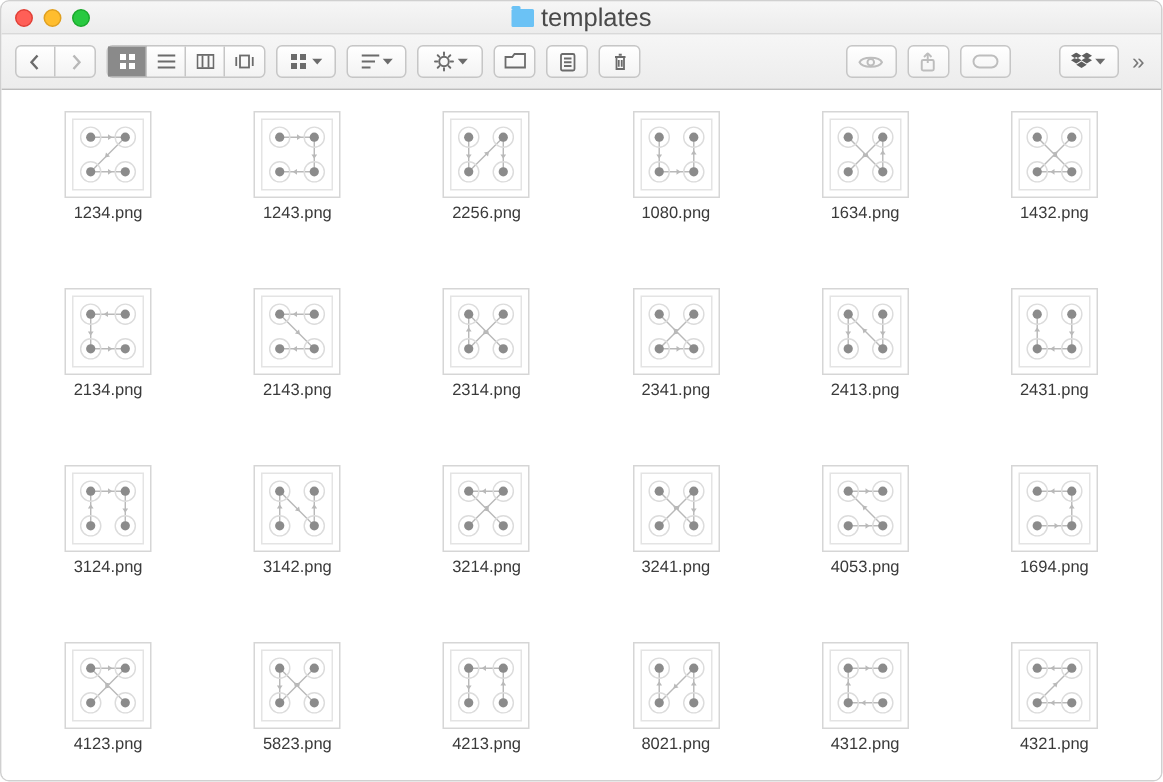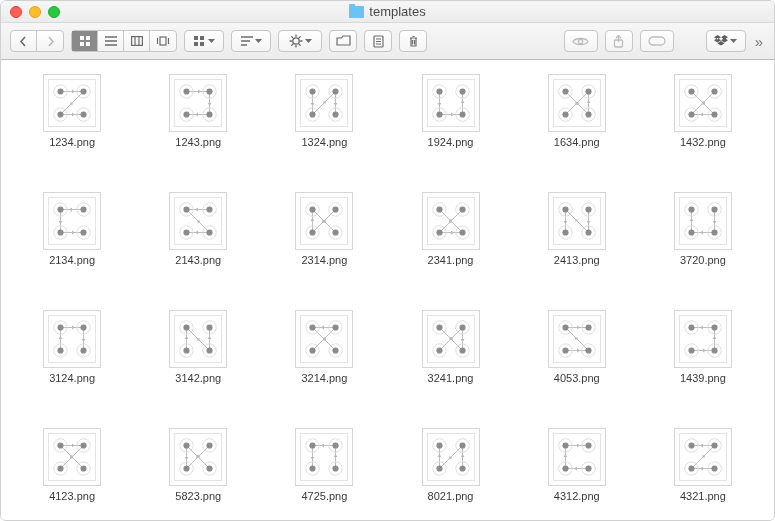--- a/index.html
+++ b/index.html
@@ -29,21 +29,21 @@
 }
 .traffic span {
   width: 12px; height: 12px; border-radius: 50%;
   display: inline-block;
 }
 .t-close { background: #ff5f57; border: .5px solid #e14138; }
 .t-min   { background: #ffbd2e; border: .5px solid #e0a020; }
 .t-max   { background: #28c940; border: .5px solid #1ba92c; }
 .title {
   position: absolute; left: 0; right: 0;
-  text-align: center; font-size: 13px; color: #4a4a4a;
+  text-align: center; font-size: 17px; color: #4a4a4a;
   display: flex; justify-content: center; align-items: center; gap: 5px;
   pointer-events: none;
 }
 .folder-glyph {
   width: 15px; height: 12px; background: #6bc2f5;
   border-radius: 1px; position: relative;
 }
 .folder-glyph:before {
   content: ""; position: absolute; top: -2px; left: 0;
   width: 6px; height: 2px; background: #6bc2f5; border-radius: 1px 1px 0 0;
@@ -323,21 +323,21 @@
             <circle cx="13" cy="13" r="7" fill="none" stroke="#dcdcdc" stroke-width="1"></circle>
             <circle cx="13" cy="13" r="3.2" fill="#8b8b8b"></circle>
             <circle cx="37" cy="13" r="7" fill="none" stroke="#dcdcdc" stroke-width="1"></circle>
             <circle cx="37" cy="13" r="3.2" fill="#8b8b8b"></circle>
             <circle cx="13" cy="37" r="7" fill="none" stroke="#dcdcdc" stroke-width="1"></circle>
             <circle cx="13" cy="37" r="3.2" fill="#8b8b8b"></circle>
             <circle cx="37" cy="37" r="7" fill="none" stroke="#dcdcdc" stroke-width="1"></circle>
             <circle cx="37" cy="37" r="3.2" fill="#8b8b8b"></circle>
           </svg>
     </div>
-    <div class="fname">1324.png</div>
+    <div class="fname">2256.png</div>
       </div>
       <div class="item">
     <div class="thumb">
       <div class="inner"></div>
       <svg viewBox="0 0 50 50">
             <line x1="13" y1="13" x2="13" y2="37" stroke="#b9b9b9" stroke-width="1"></line>
             <line x1="13" y1="37" x2="37" y2="37" stroke="#b9b9b9" stroke-width="1"></line>
             <line x1="37" y1="37" x2="37" y2="13" stroke="#b9b9b9" stroke-width="1"></line>
             <path d="M0 -2 L3 0 L0 2 Z" fill="#b9b9b9" transform="translate(13 25) rotate(90)"></path>
             <path d="M0 -2 L3 0 L0 2 Z" fill="#b9b9b9" transform="translate(25 37) rotate(0)"></path>
@@ -345,21 +345,21 @@
             <circle cx="13" cy="13" r="7" fill="none" stroke="#dcdcdc" stroke-width="1"></circle>
             <circle cx="13" cy="13" r="3.2" fill="#8b8b8b"></circle>
             <circle cx="37" cy="13" r="7" fill="none" stroke="#dcdcdc" stroke-width="1"></circle>
             <circle cx="37" cy="13" r="3.2" fill="#8b8b8b"></circle>
             <circle cx="13" cy="37" r="7" fill="none" stroke="#dcdcdc" stroke-width="1"></circle>
             <circle cx="13" cy="37" r="3.2" fill="#8b8b8b"></circle>
             <circle cx="37" cy="37" r="7" fill="none" stroke="#dcdcdc" stroke-width="1"></circle>
             <circle cx="37" cy="37" r="3.2" fill="#8b8b8b"></circle>
           </svg>
     </div>
-    <div class="fname">1924.png</div>
+    <div class="fname">1080.png</div>
       </div>
       <div class="item">
     <div class="thumb">
       <div class="inner"></div>
       <svg viewBox="0 0 50 50">
             <line x1="13" y1="13" x2="37" y2="37" stroke="#b9b9b9" stroke-width="1"></line>
             <line x1="37" y1="37" x2="37" y2="13" stroke="#b9b9b9" stroke-width="1"></line>
             <line x1="37" y1="13" x2="13" y2="37" stroke="#b9b9b9" stroke-width="1"></line>
             <path d="M0 -2 L3 0 L0 2 Z" fill="#b9b9b9" transform="translate(25 25) rotate(45)"></path>
             <path d="M0 -2 L3 0 L0 2 Z" fill="#b9b9b9" transform="translate(37 25) rotate(-90)"></path>
@@ -521,21 +521,21 @@
             <circle cx="13" cy="13" r="7" fill="none" stroke="#dcdcdc" stroke-width="1"></circle>
             <circle cx="13" cy="13" r="3.2" fill="#8b8b8b"></circle>
             <circle cx="37" cy="13" r="7" fill="none" stroke="#dcdcdc" stroke-width="1"></circle>
             <circle cx="37" cy="13" r="3.2" fill="#8b8b8b"></circle>
             <circle cx="13" cy="37" r="7" fill="none" stroke="#dcdcdc" stroke-width="1"></circle>
             <circle cx="13" cy="37" r="3.2" fill="#8b8b8b"></circle>
             <circle cx="37" cy="37" r="7" fill="none" stroke="#dcdcdc" stroke-width="1"></circle>
             <circle cx="37" cy="37" r="3.2" fill="#8b8b8b"></circle>
           </svg>
     </div>
-    <div class="fname">3720.png</div>
+    <div class="fname">2431.png</div>
       </div>
       <div class="item">
     <div class="thumb">
       <div class="inner"></div>
       <svg viewBox="0 0 50 50">
             <line x1="13" y1="37" x2="13" y2="13" stroke="#b9b9b9" stroke-width="1"></line>
             <line x1="13" y1="13" x2="37" y2="13" stroke="#b9b9b9" stroke-width="1"></line>
             <line x1="37" y1="13" x2="37" y2="37" stroke="#b9b9b9" stroke-width="1"></line>
             <path d="M0 -2 L3 0 L0 2 Z" fill="#b9b9b9" transform="translate(13 25) rotate(-90)"></path>
             <path d="M0 -2 L3 0 L0 2 Z" fill="#b9b9b9" transform="translate(25 13) rotate(0)"></path>
@@ -653,21 +653,21 @@
             <circle cx="13" cy="13" r="7" fill="none" stroke="#dcdcdc" stroke-width="1"></circle>
             <circle cx="13" cy="13" r="3.2" fill="#8b8b8b"></circle>
             <circle cx="37" cy="13" r="7" fill="none" stroke="#dcdcdc" stroke-width="1"></circle>
             <circle cx="37" cy="13" r="3.2" fill="#8b8b8b"></circle>
             <circle cx="13" cy="37" r="7" fill="none" stroke="#dcdcdc" stroke-width="1"></circle>
             <circle cx="13" cy="37" r="3.2" fill="#8b8b8b"></circle>
             <circle cx="37" cy="37" r="7" fill="none" stroke="#dcdcdc" stroke-width="1"></circle>
             <circle cx="37" cy="37" r="3.2" fill="#8b8b8b"></circle>
           </svg>
     </div>
-    <div class="fname">1439.png</div>
+    <div class="fname">1694.png</div>
       </div>
       <div class="item">
     <div class="thumb">
       <div class="inner"></div>
       <svg viewBox="0 0 50 50">
             <line x1="37" y1="37" x2="13" y2="13" stroke="#b9b9b9" stroke-width="1"></line>
             <line x1="13" y1="13" x2="37" y2="13" stroke="#b9b9b9" stroke-width="1"></line>
             <line x1="37" y1="13" x2="13" y2="37" stroke="#b9b9b9" stroke-width="1"></line>
             <path d="M0 -2 L3 0 L0 2 Z" fill="#b9b9b9" transform="translate(25 25) rotate(-135)"></path>
             <path d="M0 -2 L3 0 L0 2 Z" fill="#b9b9b9" transform="translate(25 13) rotate(0)"></path>
@@ -719,21 +719,21 @@
             <circle cx="13" cy="13" r="7" fill="none" stroke="#dcdcdc" stroke-width="1"></circle>
             <circle cx="13" cy="13" r="3.2" fill="#8b8b8b"></circle>
             <circle cx="37" cy="13" r="7" fill="none" stroke="#dcdcdc" stroke-width="1"></circle>
             <circle cx="37" cy="13" r="3.2" fill="#8b8b8b"></circle>
             <circle cx="13" cy="37" r="7" fill="none" stroke="#dcdcdc" stroke-width="1"></circle>
             <circle cx="13" cy="37" r="3.2" fill="#8b8b8b"></circle>
             <circle cx="37" cy="37" r="7" fill="none" stroke="#dcdcdc" stroke-width="1"></circle>
             <circle cx="37" cy="37" r="3.2" fill="#8b8b8b"></circle>
           </svg>
     </div>
-    <div class="fname">4725.png</div>
+    <div class="fname">4213.png</div>
       </div>
       <div class="item">
     <div class="thumb">
       <div class="inner"></div>
       <svg viewBox="0 0 50 50">
             <line x1="37" y1="37" x2="37" y2="13" stroke="#b9b9b9" stroke-width="1"></line>
             <line x1="37" y1="13" x2="13" y2="37" stroke="#b9b9b9" stroke-width="1"></line>
             <line x1="13" y1="37" x2="13" y2="13" stroke="#b9b9b9" stroke-width="1"></line>
             <path d="M0 -2 L3 0 L0 2 Z" fill="#b9b9b9" transform="translate(37 25) rotate(-90)"></path>
             <path d="M0 -2 L3 0 L0 2 Z" fill="#b9b9b9" transform="translate(25 25) rotate(135)"></path>

